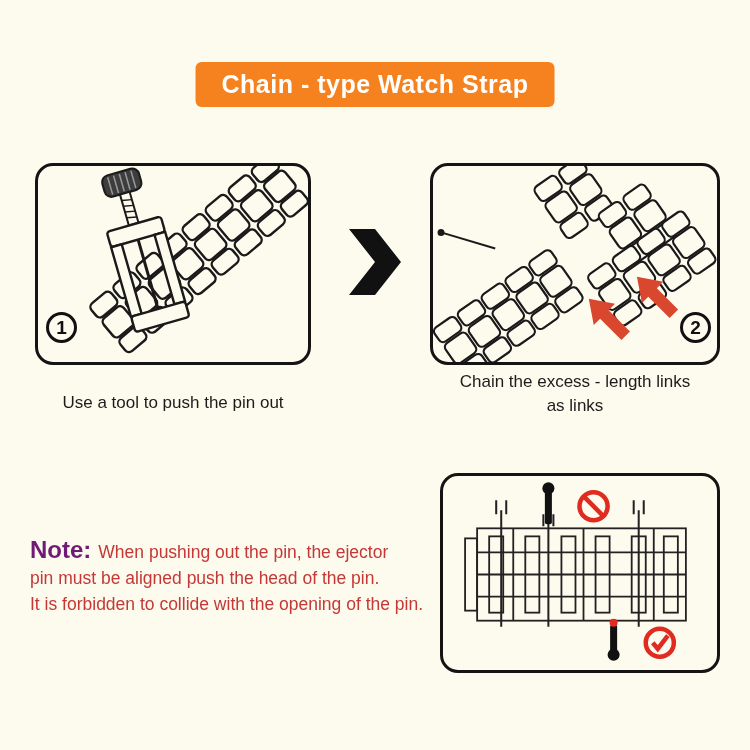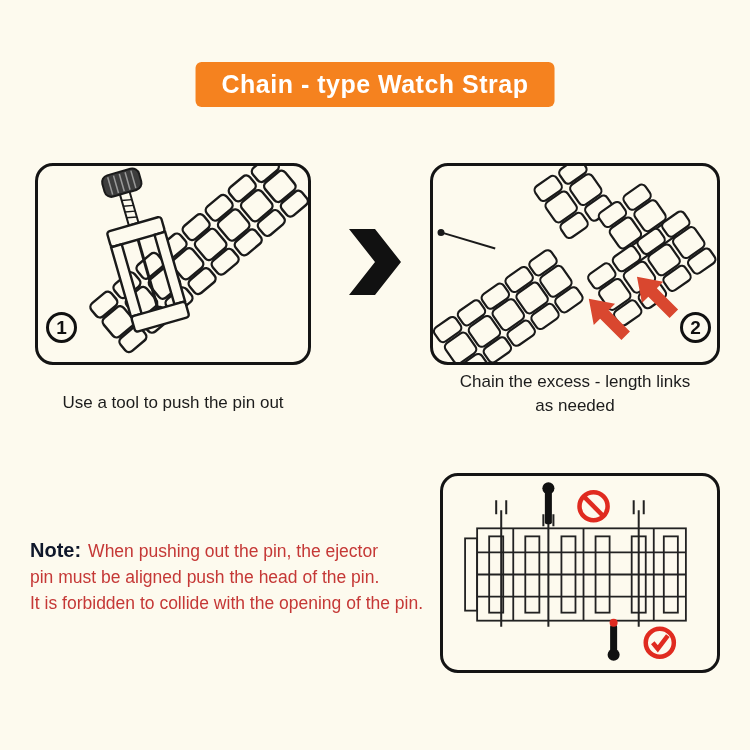--- a/index.html
+++ b/index.html
@@ -29,21 +29,21 @@
   #num1 { left:46px;  top:312px; }
   #num2 { left:680px; top:312px; }
 
   .caption { position:absolute; text-align:center; font-size:17px; color:#1c1c1c; line-height:24px; }
   #caption1 { left:35px;  top:391px; width:276px; }
   #caption2 { left:423px; top:370px; width:304px; }
 
   .chevron { position:absolute; left:349px; top:229px; }
 
   .note { position:absolute; left:30px; top:537px; width:445px; font-size:17.5px; line-height:26px; color:#C53836; }
-  .note .note-label { color:#0f172a; font-weight:bold; font-size:20px; margin-right:7px; }
+  .note .note-label { color:#701a75; font-weight:bold; font-size:24px; margin-right:7px; }
 
   svg { display:block; }
 </style>
 </head>
 <body>
 
 <div class="canvas">
 
   <div class="title-banner">Chain - type Watch Strap</div>
 
@@ -156,21 +156,21 @@
         <use href="#arrowR" transform="translate(240,147) rotate(-135)"></use>
       </g>
     </svg>
   </div>
 
   <div class="num-circle" id="num2">2</div>
 
   <div class="caption" id="caption1">Use a tool to push the pin out</div>
   <div class="caption" id="caption2">
     <span>Chain the excess - length links</span><br>
-    <span>as needed</span>
+    <span>as links</span>
   </div>
 
   <p class="note">
     <span class="note-label">Note:</span><span>When pushing out the pin, the ejector</span><br>
     <span>pin must be aligned push the head of the pin.</span><br>
     <span>It is forbidden to collide with the opening of the pin.</span>
   </p>
 
   <div class="panel" id="panel-detail">
     <svg viewBox="0 0 273 193" width="100%" height="100%">

